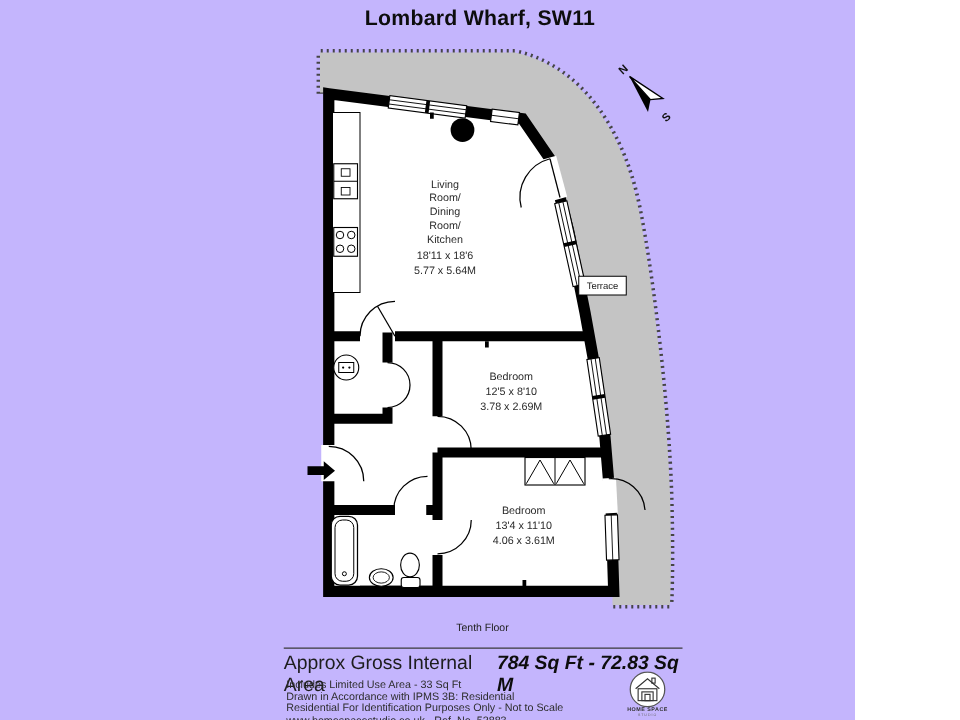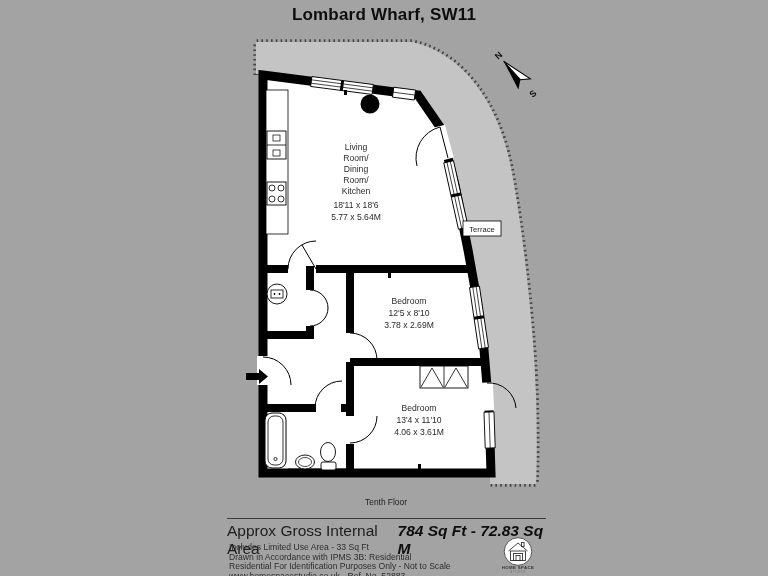--- a/index.html
+++ b/index.html
@@ -1,17 +1,17 @@
 <!DOCTYPE html>
 <html><head>
 <meta charset="utf-8">
 <style>
   html,body{margin:0;padding:0;}
   body{width:768px;height:576px;background:#fff;font-family:"Liberation Sans",sans-serif;overflow:hidden;}
-  .page{position:relative;width:768px;height:576px;background:#a3a3a3;}
+  .page{position:relative;width:684px;height:576px;background:#c4b5fd;}
   .title{position:absolute;top:5px;left:0;width:768px;text-align:center;
          font-size:17px;font-weight:bold;color:#0d0d0d;letter-spacing:.2px;}
   .plan-svg{position:absolute;top:0;left:0;}
   svg text{font-family:"Liberation Sans",sans-serif;}
   .room-label{font-size:8.6px;fill:#2b2b2b;}
   .terrace-text{font-size:7.6px;fill:#222;}
   .floor-text{font-size:8.4px;fill:#222;}
   .compass-letter{font-size:9px;font-weight:bold;fill:#111;}
   .footer-line{position:absolute;left:227px;top:518px;width:319px;height:1px;background:#3a3a3a;}
   .footer-row{position:absolute;left:227px;top:522px;width:319px;display:flex;

